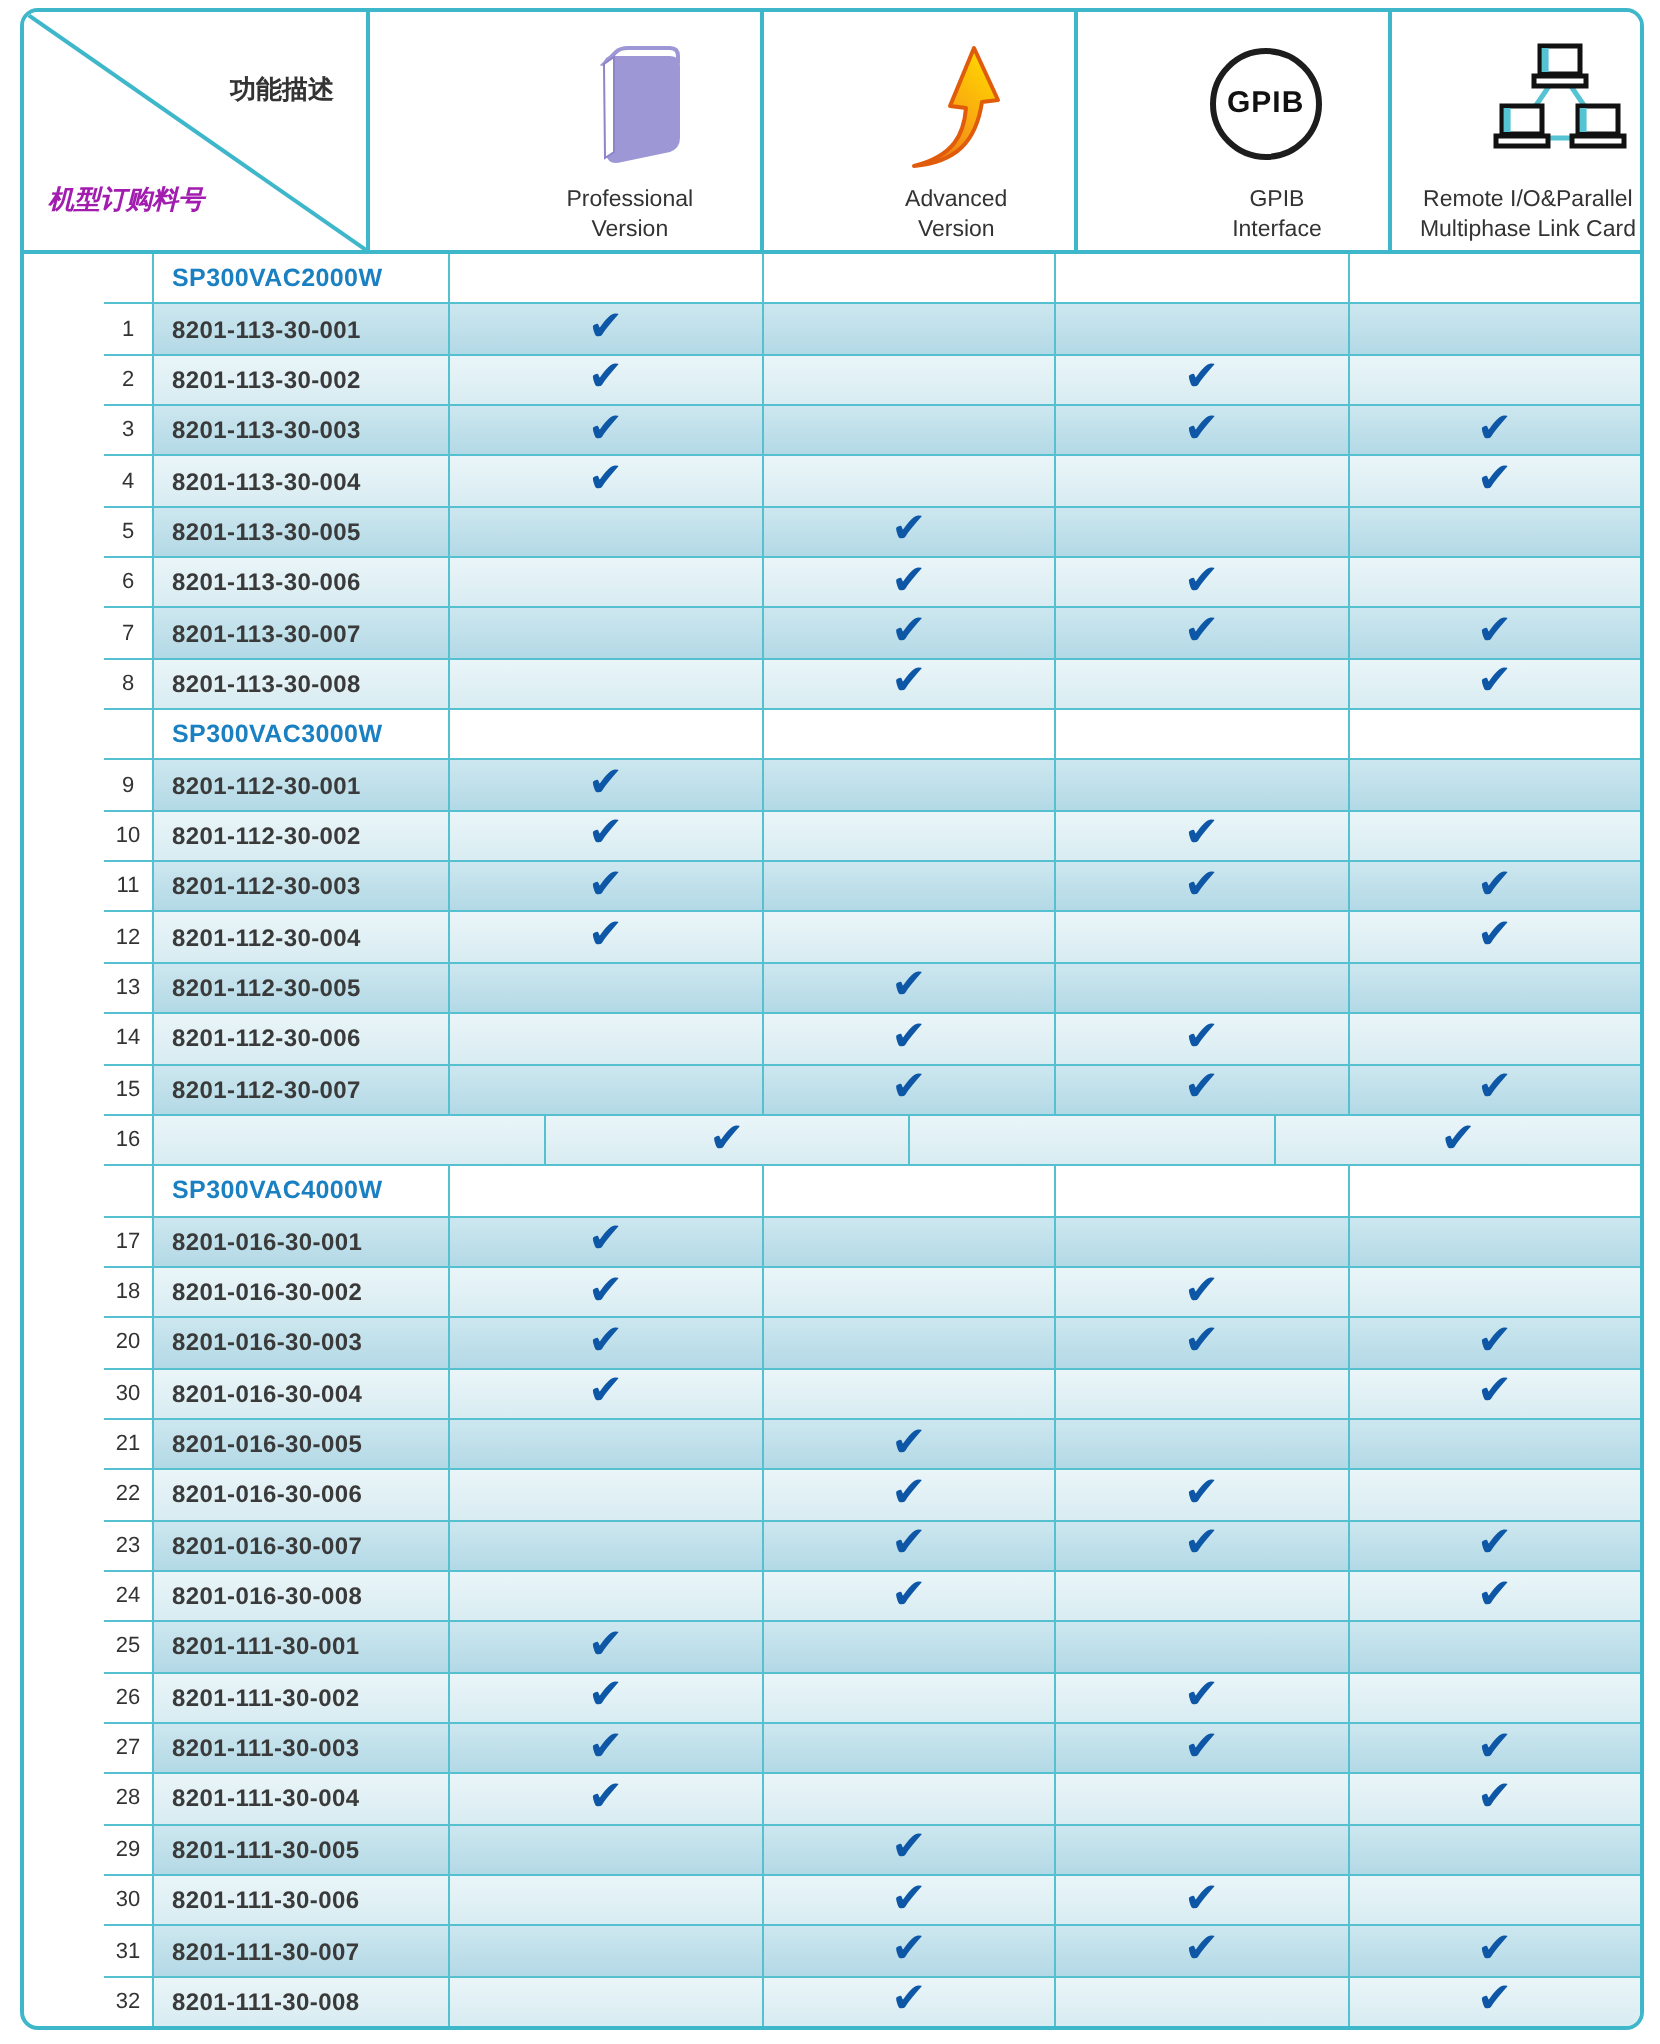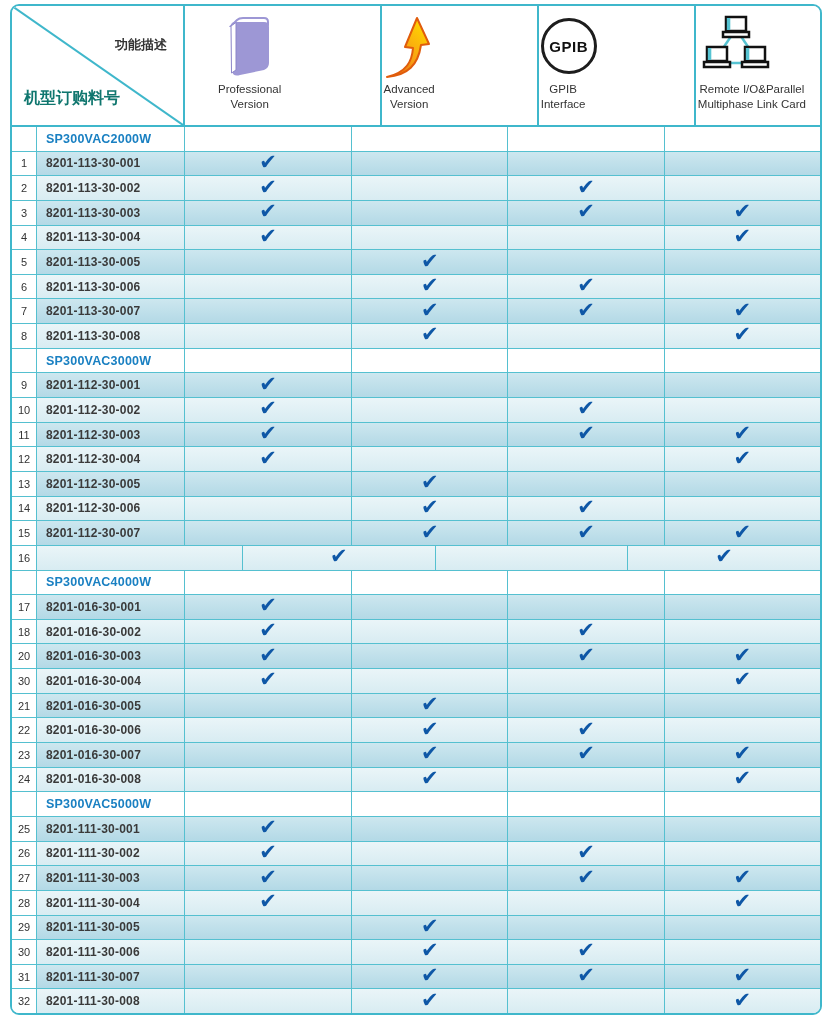--- a/index.html
+++ b/index.html
@@ -10,37 +10,37 @@
     position:absolute; left:10px; top:4px; width:812px; height:1011px;
     border:2px solid #3fb7cb; border-radius:9px; overflow:hidden;
     display:flex; flex-direction:column; background:#fff;
   }
 
   
   .header-row { height:121px; display:flex; border-bottom:2px solid #3fb7cb; background:#fff;gap:31px; }
   .diag-cell { width:173px; position:relative; border-right:2px solid #3fb7cb; }
   .diag-cell svg.diag { position:absolute; inset:0; width:100%; height:100%; }
   .diag-top-label { position:absolute; right:16px; top:30px; font-size:13px; font-weight:bold; color:#333; }
-  .diag-bottom-label { position:absolute; left:12px; bottom:16px; font-size:16px; font-weight:bold; color:#0f766e; }
-
-  .hcell { display:flex; flex-direction:column; align-items:flex-start; justify-content:flex-end; padding:4px 2px 13px 2px; }
+  .diag-bottom-label { position:absolute; left:12px; bottom:16px; font-size:13px; font-weight:bold; color:#a21caf;font-style:italic; }
+
+  .hcell { display:flex; flex-direction:column; align-items:flex-end; justify-content:flex-end; padding:4px 2px 2px 2px; }
   .hcell + .hcell { border-left:2px solid #3fb7cb; }
   .hcell .hicon { flex:1; display:flex; align-items:center; justify-content:center; }
   .hlabel { text-align:center; font-size:11.5px; line-height:1.3; color:#333; }
 
   .flex-prof { flex:1.07; } .flex-adv { flex:1; } .flex-gpib { flex:1; } .flex-rem { flex:1; }
 
   .gpib-circle {
     width:56px; height:56px; border:3px solid #1d1d1d; border-radius:50%;
     display:flex; align-items:center; justify-content:center;
     font-size:15px; font-weight:bold; color:#111; letter-spacing:0.5px;
   }
 
   
-  .tbody { flex:1; display:flex; flex-direction:column; }
+  .tbody { flex:1; display:flex; flex-direction:column;padding-left:40px; }
   .body-row { flex:1; display:flex; min-height:0; }
   .body-row + .body-row { border-top:1.5px solid #55c0d0; }
 
   .cell-num {
     width:25px; background:#fff; border-right:1.5px solid #55c0d0;
     display:flex; align-items:center; justify-content:center;
     font-size:11px; color:#333;
   }
   .cell-part {
     width:148px; border-right:1.5px solid #55c0d0;
@@ -455,28 +455,20 @@
     <div class="cell-part">8201-016-30-008</div>
     <div class="cell-feat flex-prof"></div>
     <div class="cell-feat flex-adv">
             <span class="check">✔</span>
           </div>
     <div class="cell-feat flex-gpib"></div>
     <div class="cell-feat flex-rem">
             <span class="check">✔</span>
           </div>
   </div>
-        <div class="body-row section-row">
-    <div class="cell-num"></div>
-    <div class="cell-part">SP300VAC5000W</div>
-    <div class="cell-feat flex-prof"></div>
-    <div class="cell-feat flex-adv"></div>
-    <div class="cell-feat flex-gpib"></div>
-    <div class="cell-feat flex-rem"></div>
-  </div>
         <div class="body-row data-row odd">
     <div class="cell-num">25</div>
     <div class="cell-part">8201-111-30-001</div>
     <div class="cell-feat flex-prof">
             <span class="check">✔</span>
           </div>
     <div class="cell-feat flex-adv"></div>
     <div class="cell-feat flex-gpib"></div>
     <div class="cell-feat flex-rem"></div>
   </div>

